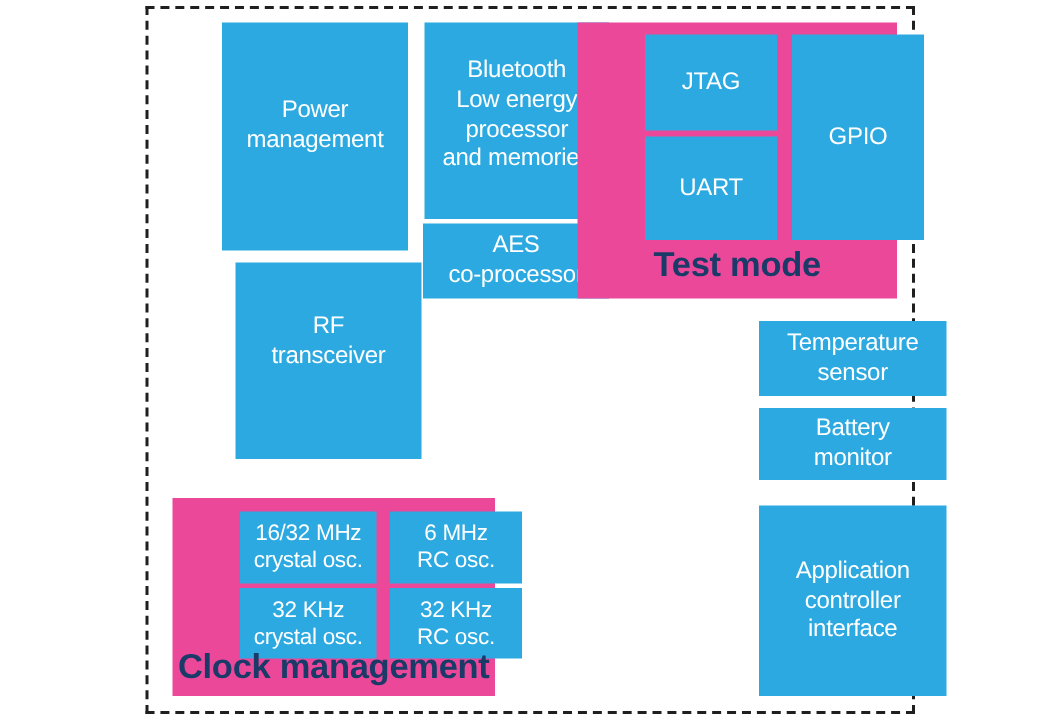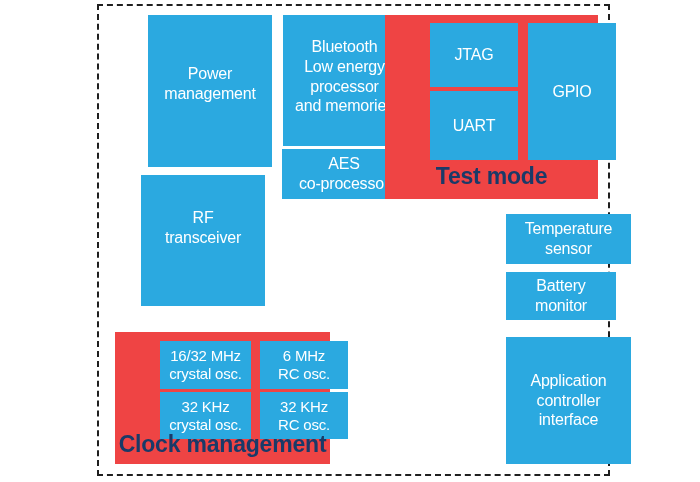--- a/index.html
+++ b/index.html
@@ -34,53 +34,53 @@
     text-align: center;
     white-space: pre-line;
     font-size: 16px;
     line-height: 1.22;
     letter-spacing: -0.2px;
     margin-left: 33px;
   }
 
   .container {
     position: absolute;
-    background: #ef4444;
+    background: #ec4899;
   }
 
   .container-label {
     position: absolute;
     left: 0;
     right: 0;
     text-align: center;
     color: #1A3A68;
     font-weight: bold;
     font-size: 23px;
     letter-spacing: -0.2px;
     white-space: pre-line;
   }
 
   .small { font-size: 15px; line-height: 1.2; }
 
   
   .b-power      { left: 115px; top: 15px;  width: 124px; height: 152px; padding-bottom: 14px; }
   .b-ble        { left: 250px; top: 15px;  width: 123px; height: 131px; padding-bottom: 8px; }
   .b-aes        { left: 249px; top: 149px; width: 124px; height: 50px; }
-  .b-rf         { left: 108px; top: 175px; width: 124px; height: 131px; padding-bottom: 26px; }
+  .b-rf         { left: 124px; top: 175px; width: 124px; height: 131px; padding-bottom: 26px; }
 
   
   .c-testmode   { left: 385px; top: 15px;  width: 213px; height: 184px; }
   .b-jtag       { left: 12px;  top: 8px;   width: 88px;  height: 64px; }
   .b-uart       { left: 12px;  top: 76px;  width: 88px;  height: 69px; }
   .b-gpio       { left: 110px; top: 8px;   width: 88px;  height: 137px; }
   .c-testmode .container-label { bottom: 9px; }
 
   
   .b-temp       { left: 473px; top: 214px; width: 125px; height: 50px; }
-  .b-batt       { left: 473px; top: 272px; width: 110px; height: 48px; }
+  .b-batt       { left: 473px; top: 272px; width: 125px; height: 48px; }
   .b-app        { left: 473px; top: 337px; width: 125px; height: 127px; }
 
   
   .c-clock      { left: 115px; top: 332px; width: 215px; height: 132px; }
   .b-xtal1632   { left: 12px;  top: 9px;   width: 91px;  height: 48px; }
   .b-rc16       { left: 112px; top: 9px;   width: 88px;  height: 48px; }
   .b-xtal32k    { left: 12px;  top: 60px;  width: 91px;  height: 47px; }
   .b-rc32k      { left: 112px; top: 60px;  width: 88px;  height: 47px; }
   .c-clock .container-label { bottom: 6px; }
 </style>

